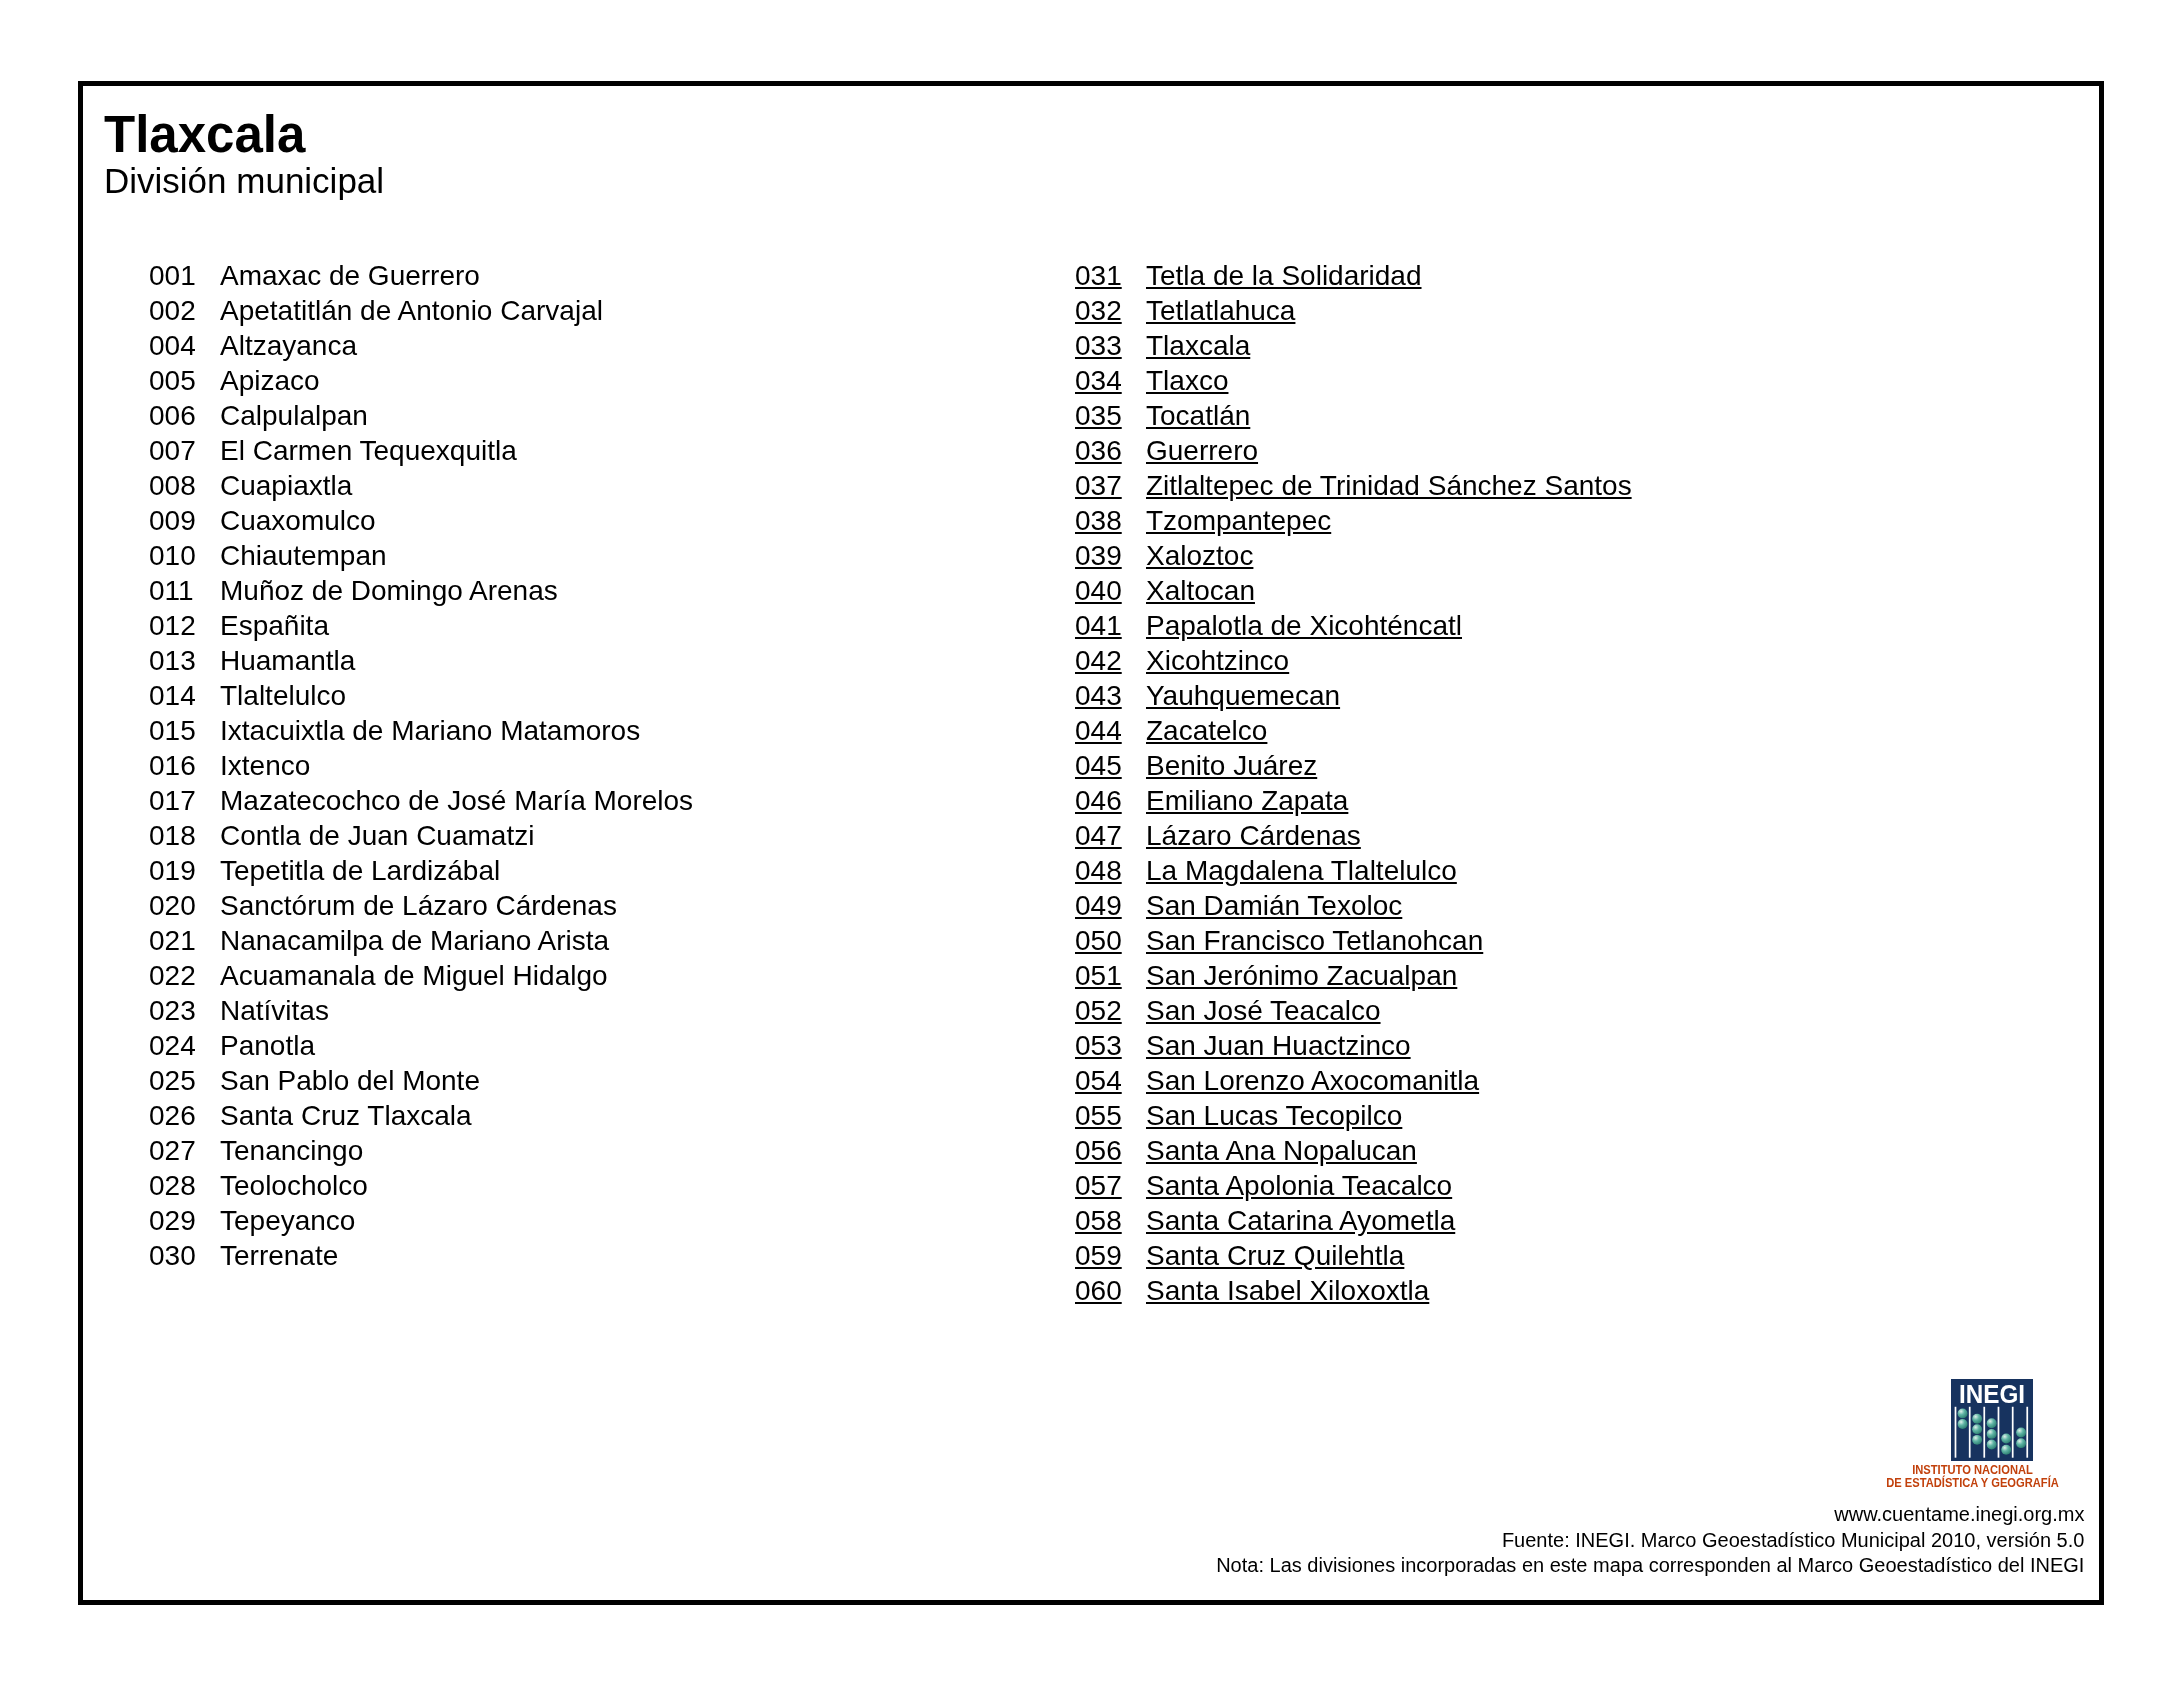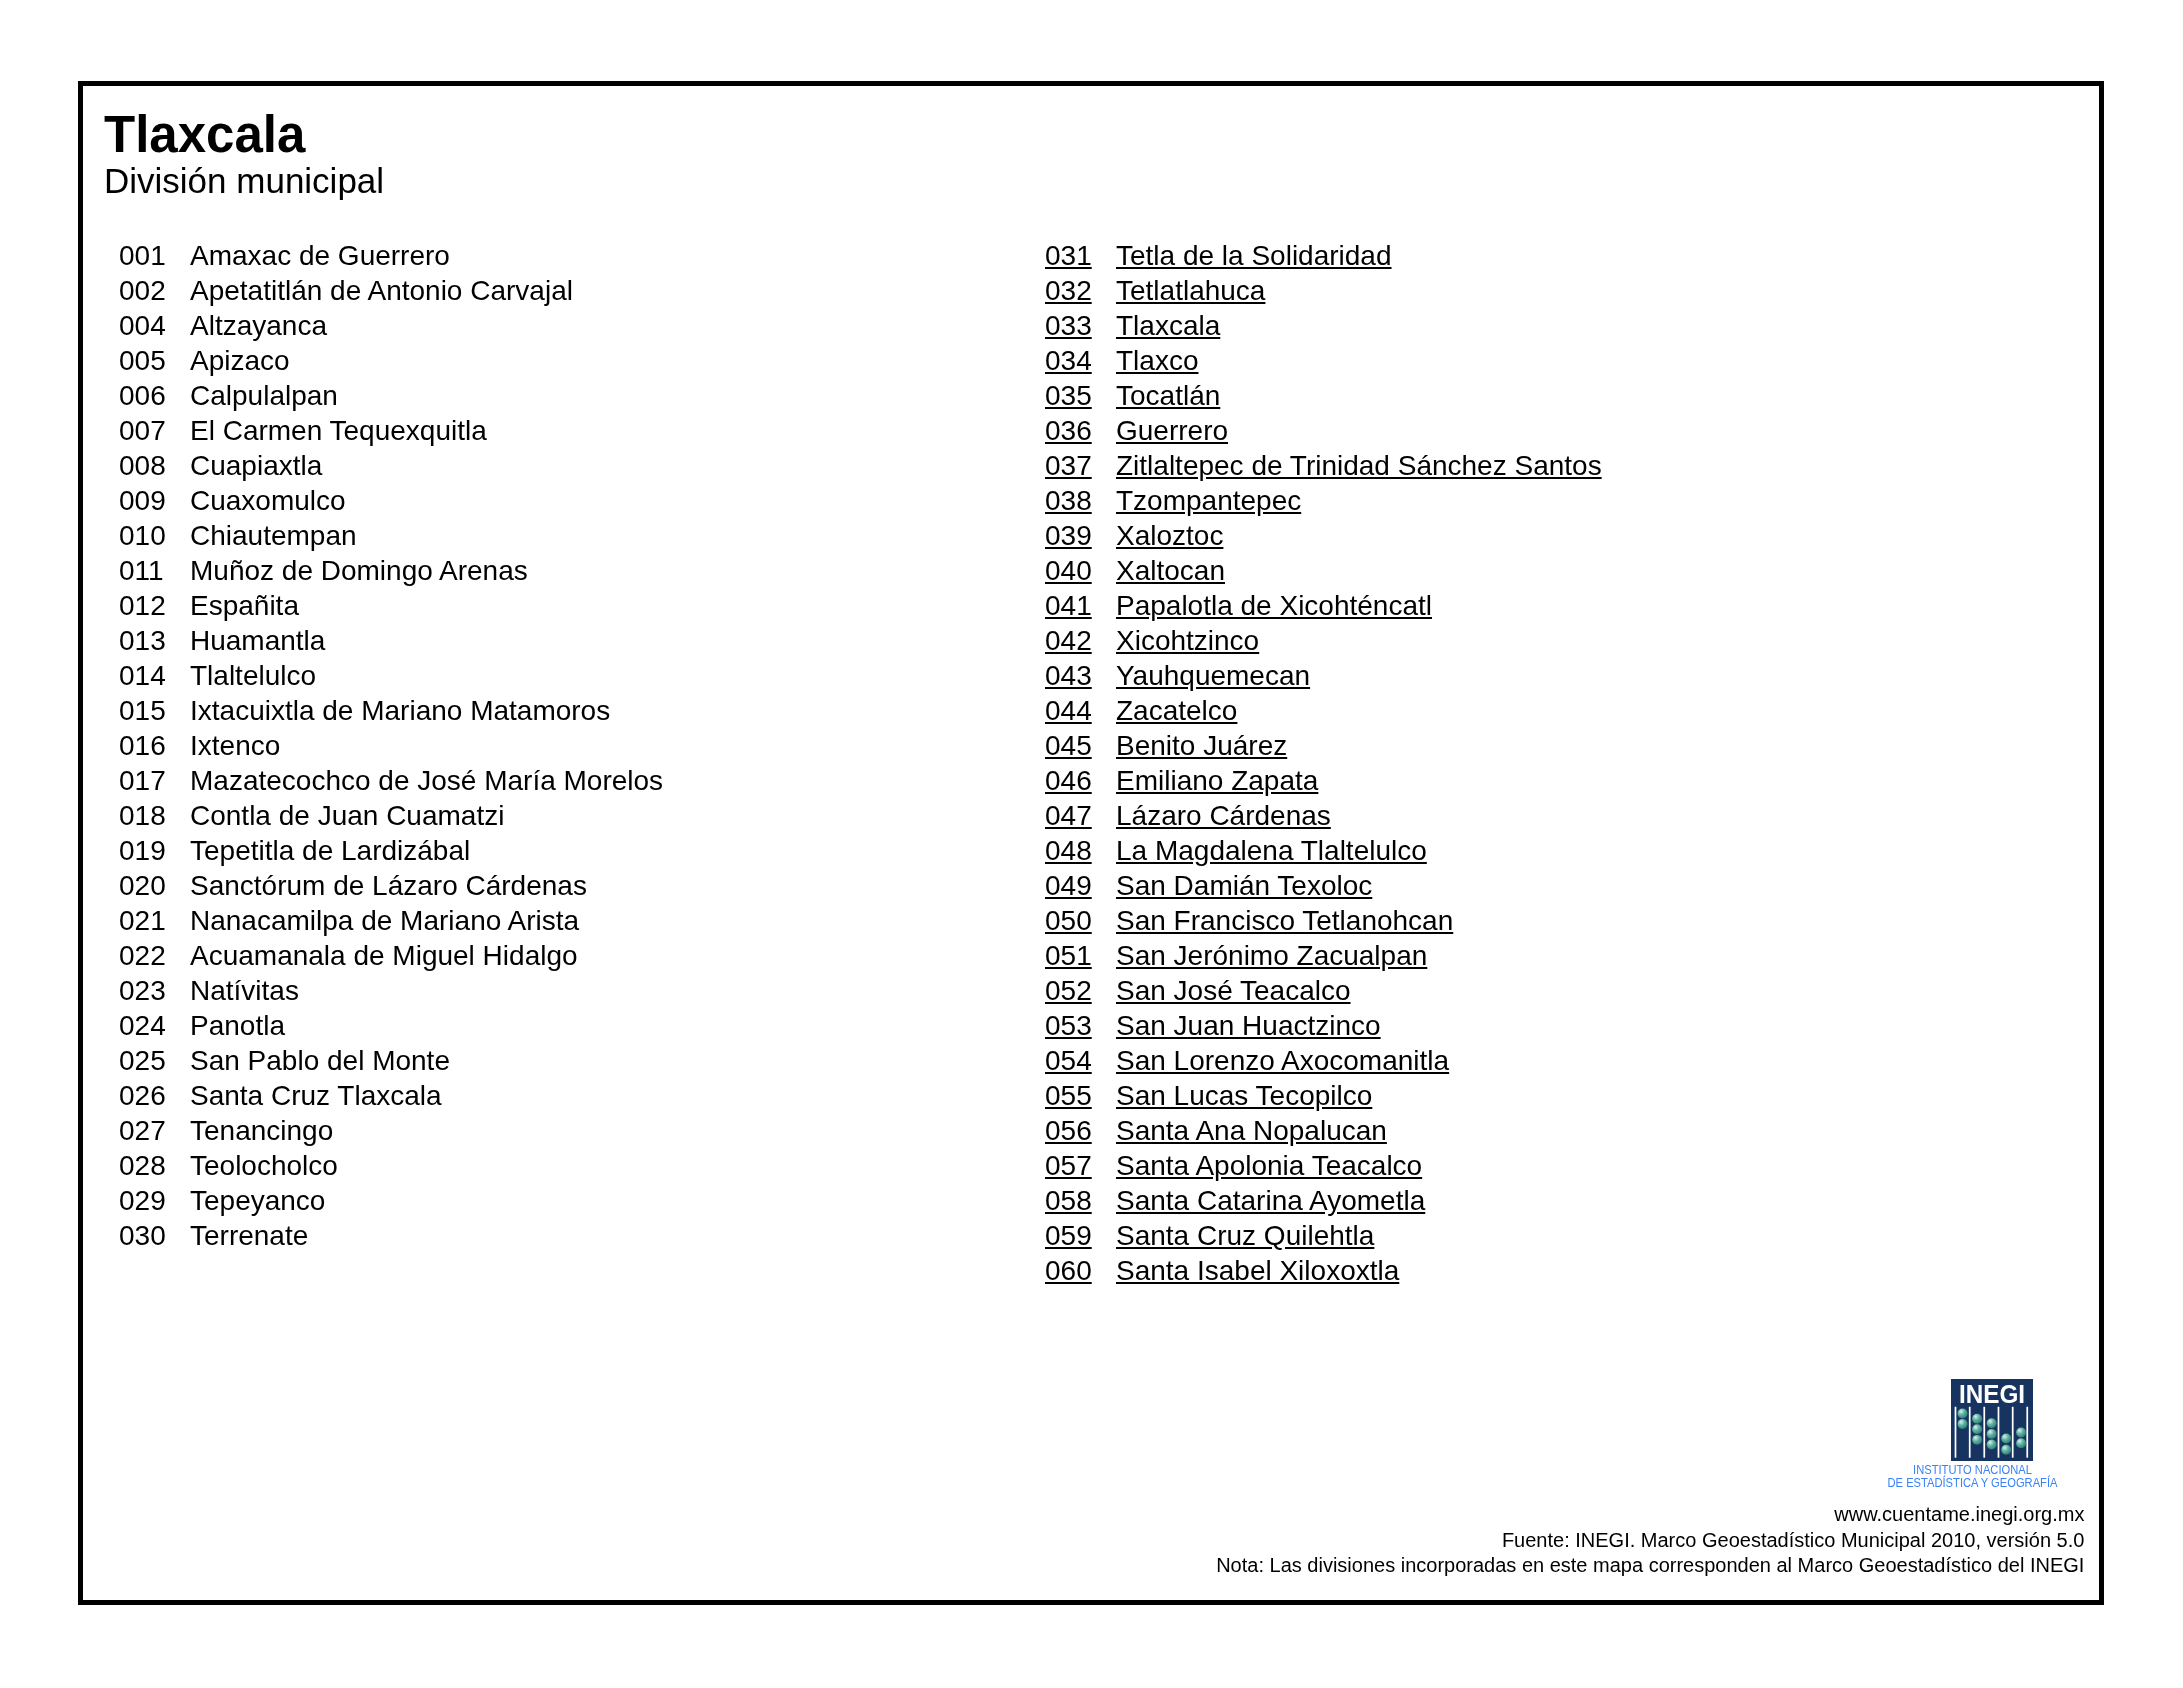--- a/index.html
+++ b/index.html
@@ -9,31 +9,31 @@
     overflow:hidden;
   }
   .page {
     position:absolute; left:78px; top:81px; width:2026px; height:1524px;
     border:5.3px solid #000; box-sizing:border-box; background:#fff;
   }
   .header { position:absolute; left:21px; top:23px; }
   .title { margin:0; font-size:51px; line-height:1; font-weight:bold; letter-spacing:0; }
   .subtitle { margin-top:2.7px; font-size:35px; line-height:1; font-weight:normal; }
 
-  .mun-col { position:absolute; top:152px; font-size:28px; line-height:35px; white-space:nowrap; }
+  .mun-col { position:absolute; top:172px; font-size:28px; line-height:35px; white-space:nowrap;margin-left:30px; }
   .mun-col.left  { left:36px; }
   .mun-col.right { left:962px;text-decoration:underline; }
   .mun-row { display:flex; }
   .mun-code { display:inline-block; width:50px; margin-right:21px; }
   .mun-name { display:inline-block; }
 
   .logo-block { position:absolute; left:1849px; top:1293px; width:82px; height:82px;padding-left:19px; }
   .institute {
     position:absolute; left:1770px; top:1378px; width:239px; text-align:center;
-    color:#3b82f6; font-weight:normal; font-size:12px; line-height:12.6px; white-space:nowrap;
+    color:#c2410c; font-weight:bold; font-size:12px; line-height:12.6px; white-space:nowrap;
   }
   .institute .l { transform:scaleX(0.93); transform-origin:50% 50%; }
 
   .footer {
     position:absolute; right:14.6px; top:1416px; text-align:right;
     font-size:20px; line-height:25.6px; white-space:nowrap;
   }
 </style>
 </head>
 <body>

